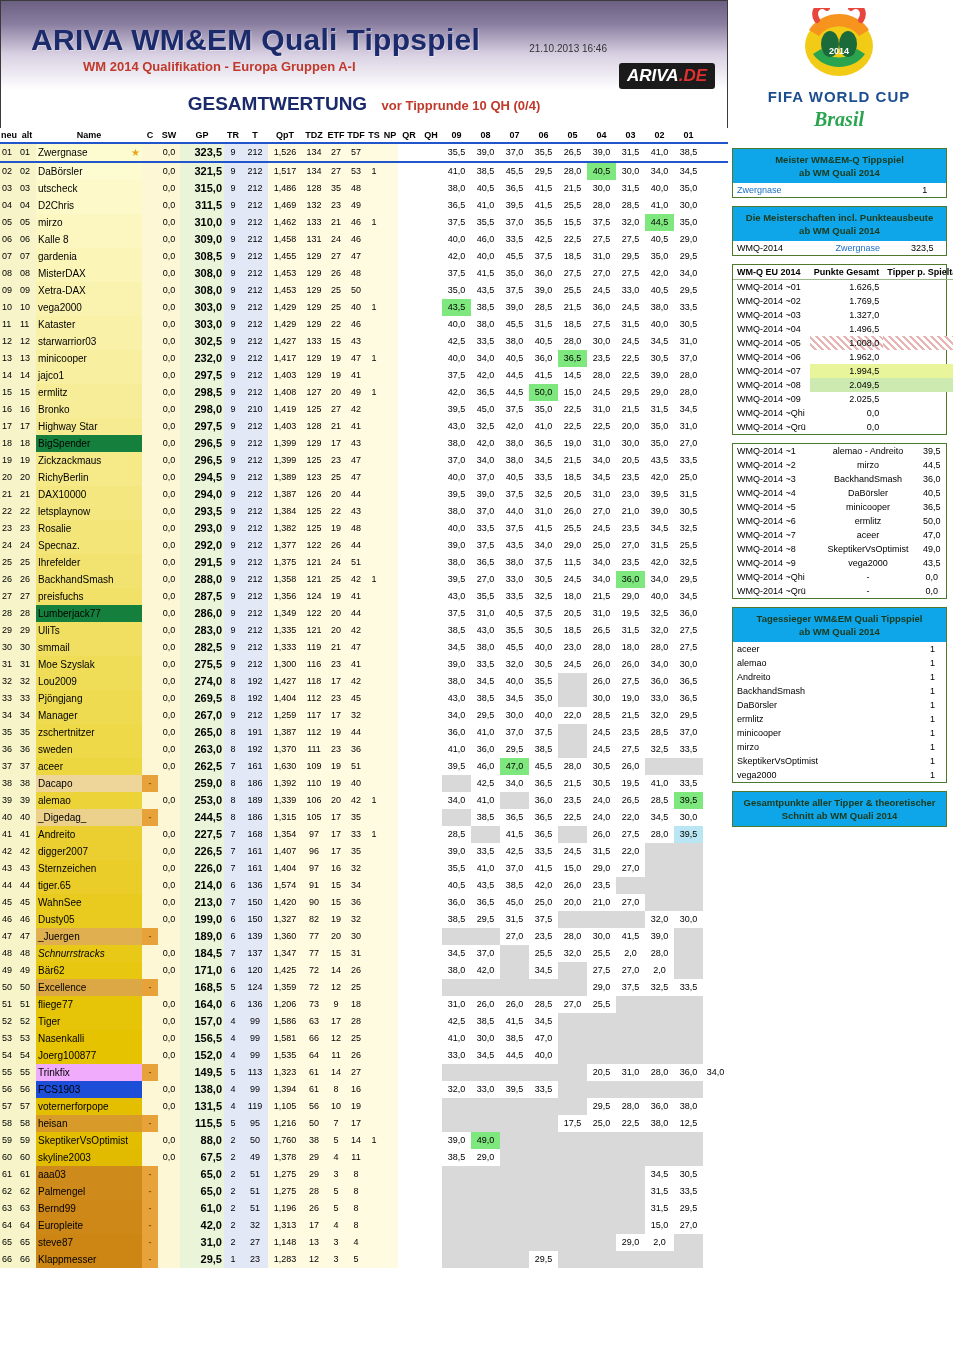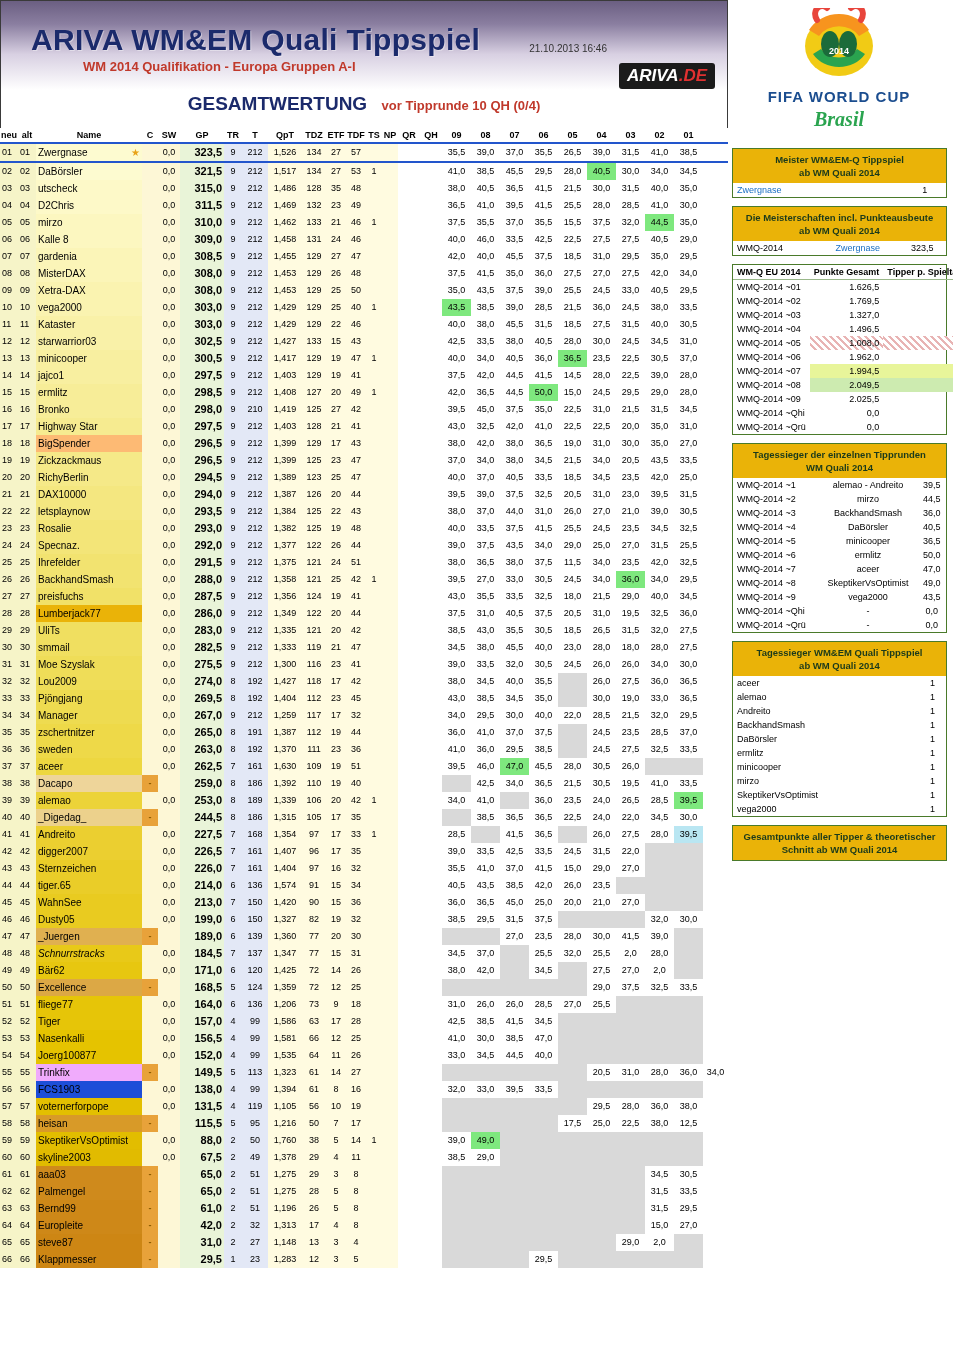--- a/index.html
+++ b/index.html
@@ -138,21 +138,21 @@
     margin: 2px auto 8px auto;
     position: relative;
     text-align: center;
   }
   .panel {
     border: 1px solid #4a7a2a;
     margin-bottom: 8px;
     background: #ffffff;
   }
   .panel-title {
-    background: #eab308;
+    background: #0ea5e9;
     text-align: center;
     font-size: 9.5px;
     font-weight: bold;
     padding: 4px 9px;
     color: #1b3a1b;
     line-height: 13px;
   }
   .panel table {
     width: 100%;
     border-collapse: collapse;
@@ -580,21 +580,21 @@
             <td class="c-rd">24,5</td>
             <td class="c-rd">34,5</td>
             <td class="c-rd">31,0</td>
           </tr>
           <tr>
             <td class="c-rank">13</td>
             <td class="c-rank">13</td>
             <td class="c-name" style="background: rgb(248, 239, 160);">minicooper</td>
             <td class="c-c" style="background: rgb(253, 247, 214);"></td>
             <td class="c-sw">0,0</td>
-            <td class="c-gp">300,5</td>
+            <td class="c-gp">232,0</td>
             <td class="c-tr vline">9</td>
             <td class="c-t">212</td>
             <td class="c-qpt sep-l">1,417</td>
             <td class="c-tdz sep-l">129</td>
             <td class="c-etf sep-l">19</td>
             <td class="c-tdf">47</td>
             <td class="c-ts sep-l">1</td>
             <td class="c-np"></td>
             <td class="c-qr sep-l"></td>
             <td class="c-qh"></td>
@@ -712,21 +712,21 @@
             <td class="c-rd">41,0</td>
             <td class="c-rd">22,5</td>
             <td class="c-rd">22,5</td>
             <td class="c-rd">20,0</td>
             <td class="c-rd">35,0</td>
             <td class="c-rd">31,0</td>
           </tr>
           <tr>
             <td class="c-rank">18</td>
             <td class="c-rank">18</td>
-            <td class="c-name" style="background: #fdba74;">BigSpender</td>
+            <td class="c-name" style="background: #15803d;">BigSpender</td>
             <td class="c-c" style="background: rgb(253, 247, 214);"></td>
             <td class="c-sw">0,0</td>
             <td class="c-gp">296,5</td>
             <td class="c-tr vline">9</td>
             <td class="c-t">212</td>
             <td class="c-qpt sep-l">1,399</td>
             <td class="c-tdz sep-l">129</td>
             <td class="c-etf sep-l">17</td>
             <td class="c-tdf">43</td>
             <td class="c-ts sep-l"></td>
@@ -982,21 +982,21 @@
             <td class="c-rd">32,5</td>
             <td class="c-rd">18,0</td>
             <td class="c-rd">21,5</td>
             <td class="c-rd">29,0</td>
             <td class="c-rd">40,0</td>
             <td class="c-rd">34,5</td>
           </tr>
           <tr>
             <td class="c-rank">28</td>
             <td class="c-rank">28</td>
-            <td class="c-name" style="background: #eab308;">Lumberjack77</td>
+            <td class="c-name" style="background: #15803d;">Lumberjack77</td>
             <td class="c-c" style="background: rgb(253, 247, 214);"></td>
             <td class="c-sw">0,0</td>
             <td class="c-gp">286,0</td>
             <td class="c-tr vline">9</td>
             <td class="c-t">212</td>
             <td class="c-qpt sep-l">1,349</td>
             <td class="c-tdz sep-l">122</td>
             <td class="c-etf sep-l">20</td>
             <td class="c-tdf">44</td>
             <td class="c-ts sep-l"></td>
@@ -2159,24 +2159,20 @@
             <tr>
               <td class="tl">WMQ-2014 ~Qrü</td>
               <td class="tr2">0,0</td>
               <td class="tr2">0</td>
             </tr>
           </tbody>
       </table>
     </div>
 
     <div class="panel">
-      <div class="panel-title">
-        <div>Tagessieger der einzelnen Tipprunden</div>
-        <div>WM Quali 2014</div>
-      </div>
       <table>
           <tbody id="p4">
             <tr>
               <td class="tl">WMQ-2014 ~1</td>
               <td>alemao - Andreito</td>
               <td>39,5</td>
             </tr>
             <tr>
               <td class="tl">WMQ-2014 ~2</td>
               <td>mirzo</td>

